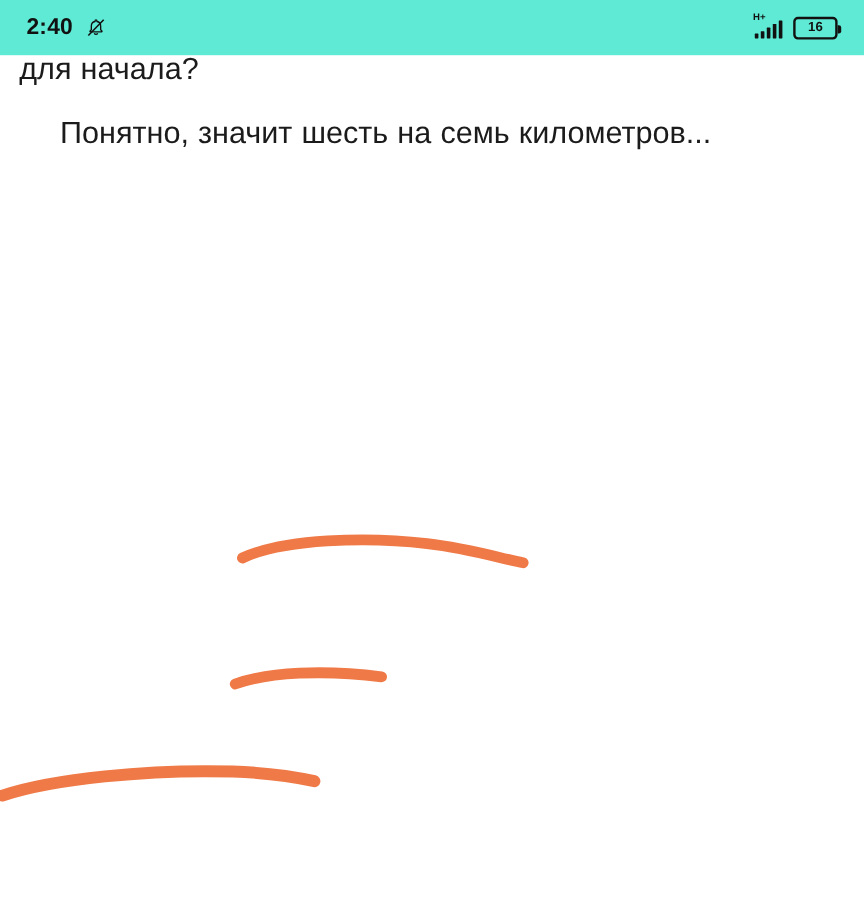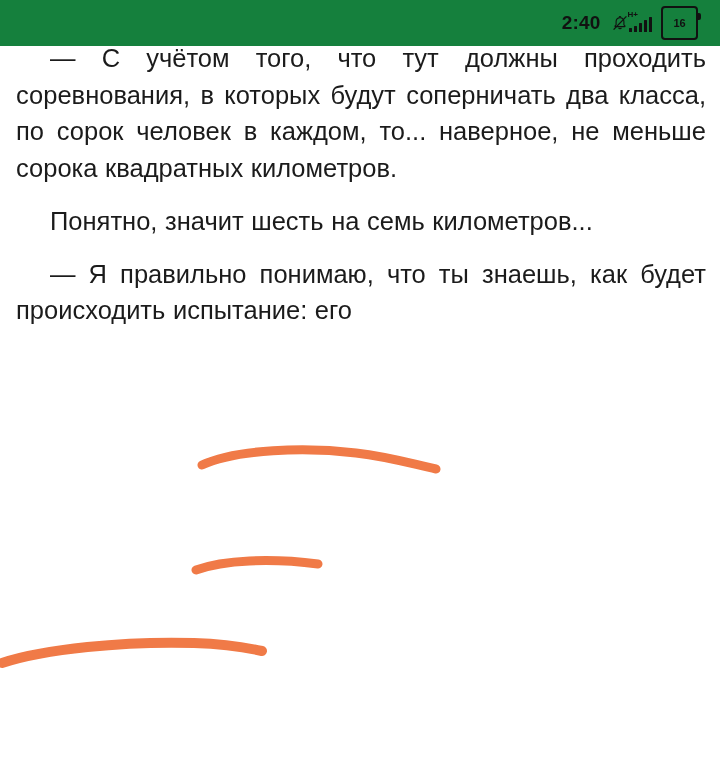--- a/index.html
+++ b/index.html
@@ -18,24 +18,24 @@
 
   
   .status-bar {
     position: absolute;
     top: 0;
     left: 0;
     width: 720px;
     height: 46px;
     display: flex;
     align-items: center;
-    justify-content: flex-end;
+    justify-content: space-between;
     padding: 12px 22px;
     box-sizing: border-box;
-    background: #15803d;
+    background: #5eead4;
     z-index: 5;
   }
   .status-left {
     display: flex;
     align-items: center;
     gap: 10px;
   }
   .clock {
     font-size: 19px;
     font-weight: bold;
@@ -74,21 +74,21 @@
     background: #111;
     border-radius: 0.5px;
   }
   .bar.b0 { height: 4px; }
   .bar.b1 { height: 6px; }
   .bar.b2 { height: 9px; }
   .bar.b3 { height: 12px; }
   .bar.b4 { height: 15px; }
   .battery {
     width: 37px;
-    height: 34px;
+    height: 19px;
     border: 2px solid #111;
     border-radius: 4px;
     position: relative;
     display: flex;
     align-items: center;
     justify-content: center;
     box-sizing: border-box;
   }
   .battery::after {
     content: "";
@@ -165,23 +165,22 @@
       <span class="bar b3"></span>
       <span class="bar b4"></span>
     </span>
     <span class="battery">
       <span class="battery-level">16</span>
     </span>
   </div>
 </div>
 
 <div class="reader">
-  <p class="para indent">— С учётом того, что тут должны проходить соревнования, в которых будут соперничать два класса, по сорок человек в каждом, то... наверное, не меньше сорока квадратных километров.</p>
+  <p class="para clipped-top">для начала?</p>
   <p class="para indent">Понятно, значит шесть на семь километров...</p>
-  <p class="para indent last">— Я правильно понимаю, что ты знаешь, как будет происходить испытание: его</p>
 </div>
 
 <div class="stroke" style="left:196px; top:443px;">
   <svg width="250" height="34" viewBox="0 0 250 34">
     <path d="M6 22 C 40 6, 110 4, 160 10 C 195 14, 220 22, 240 26" fill="none" stroke="#f07a47" stroke-width="9" stroke-linecap="round"></path>
   </svg>
 </div>
 
 <div class="stroke" style="left:190px; top:550px;">
   <svg width="140" height="32" viewBox="0 0 140 32">

